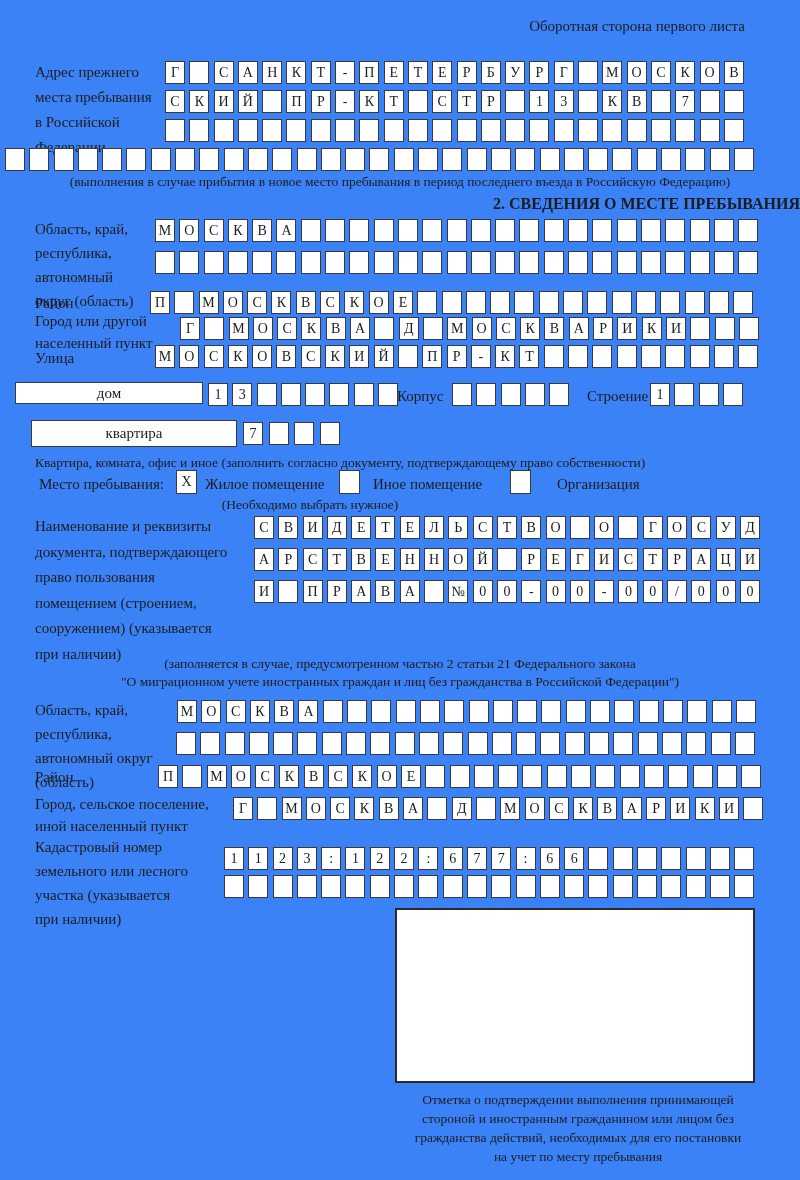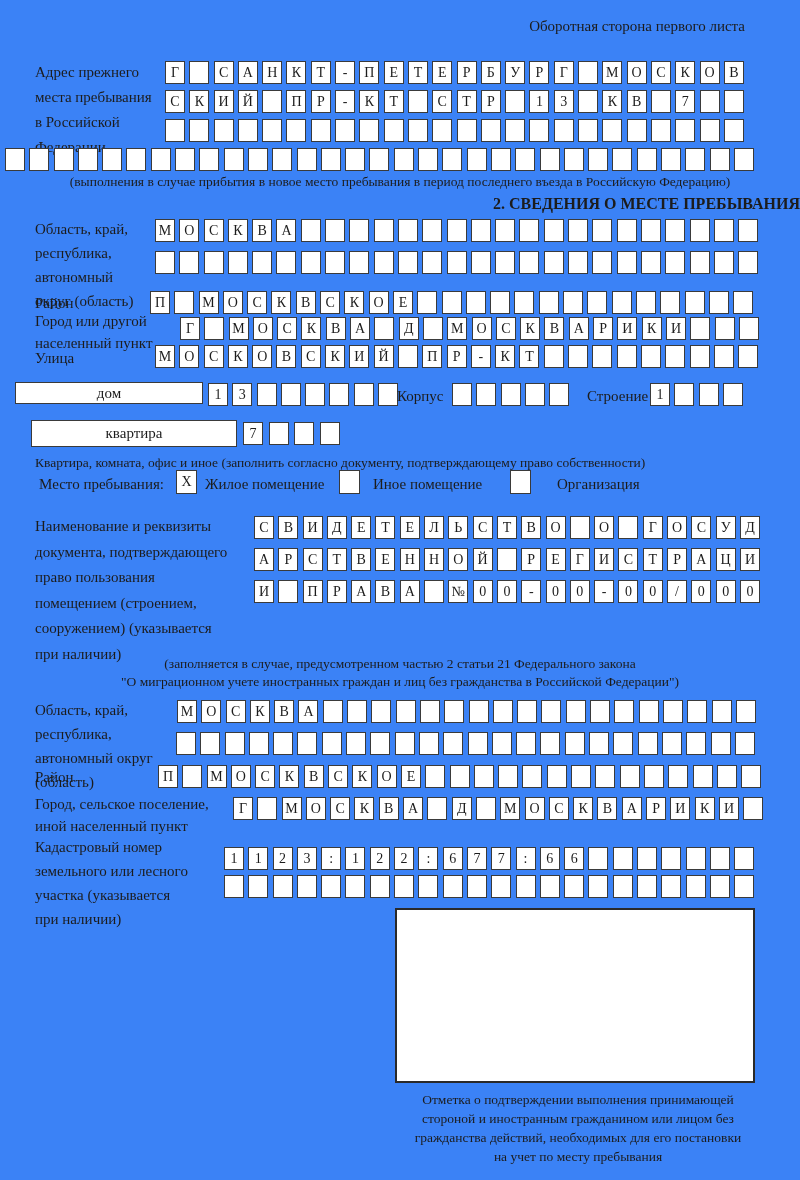--- a/index.html
+++ b/index.html
@@ -403,20 +403,21 @@
     </div>
   <div class="cap c-apt">Квартира, комната, офис и иное (заполнить согласно документу, подтверждающему право собственности)</div>
 
   <div class="lbl l-stay">Место пребывания:</div>
   <span class="cbox cb-1">X</span>
   <div class="lbl o-zh">Жилое помещение</div>
   <span class="cbox cb-2"></span>
   <div class="lbl o-in">Иное помещение</div>
   <span class="cbox cb-3"></span>
   <div class="lbl o-org">Организация</div>
+  <div class="n-stay">(Необходимо выбрать нужное)</div>
 
   <div class="lbl l-doc">Наименование и реквизиты
 документа, подтверждающего
 право пользования
 помещением (строением,
 сооружением) (указывается
 при наличии)</div>
   <div class="row r-doc1">
       <span class="cell">С</span>
       <span class="cell">В</span>

